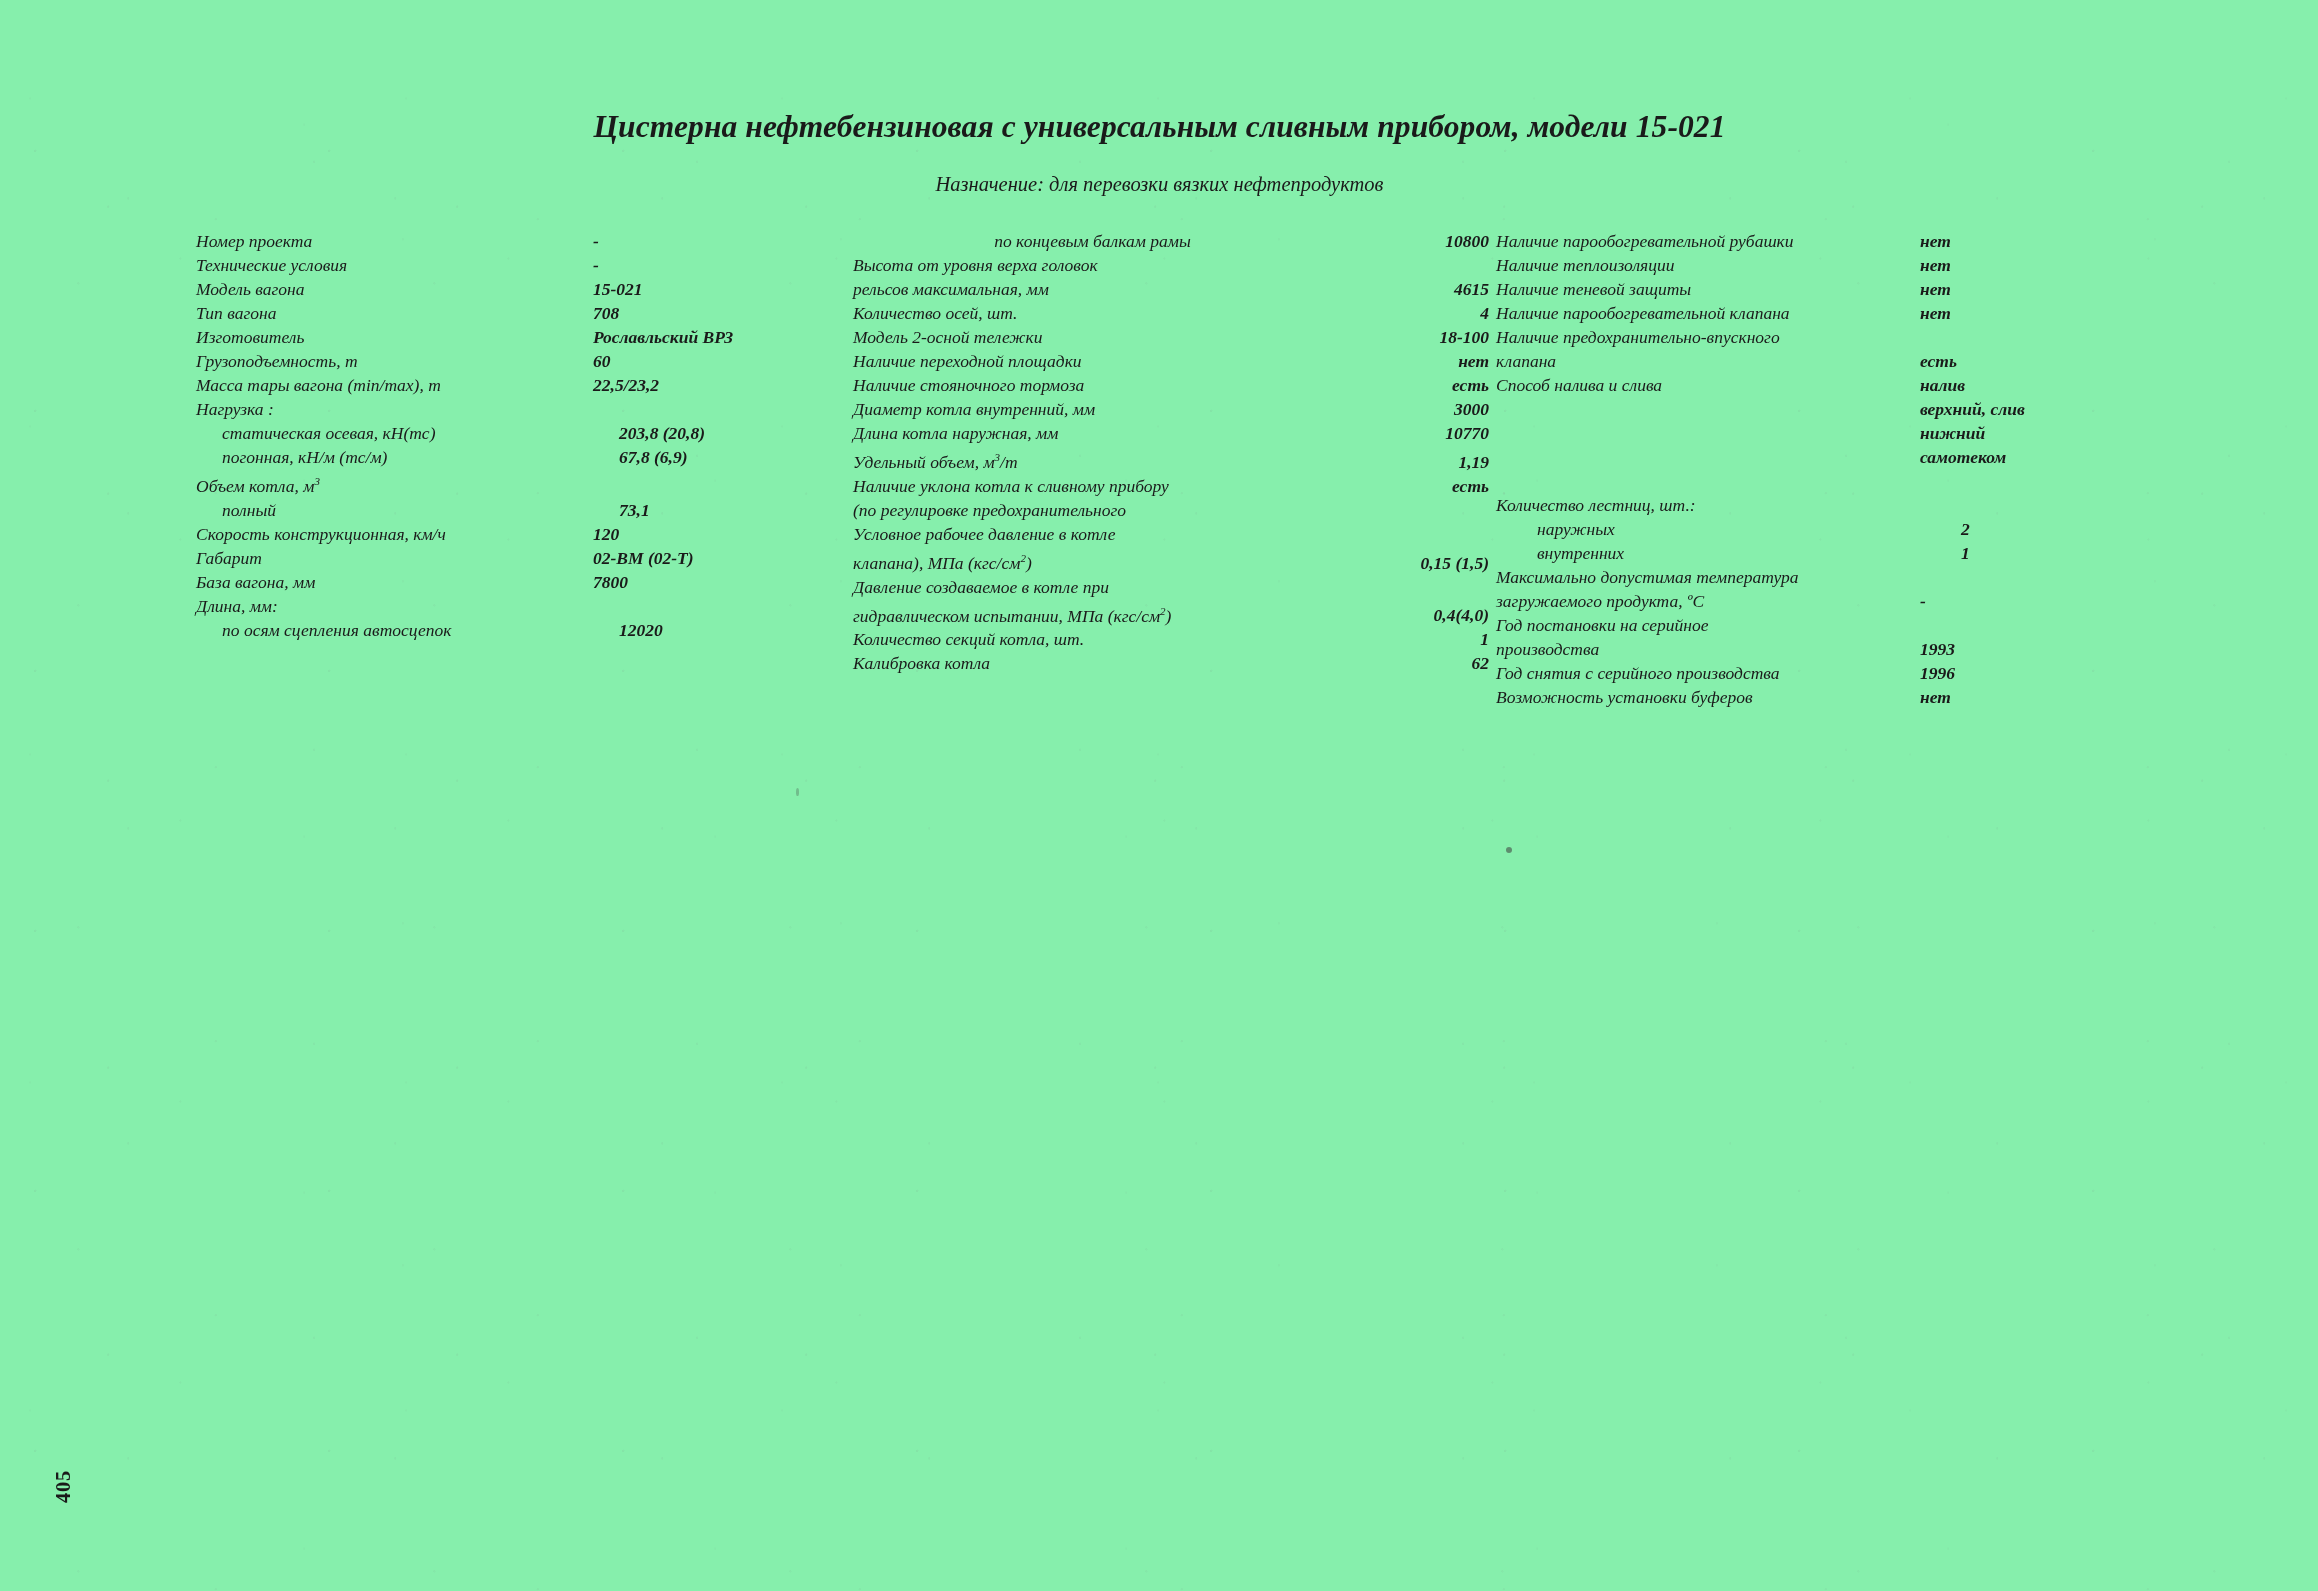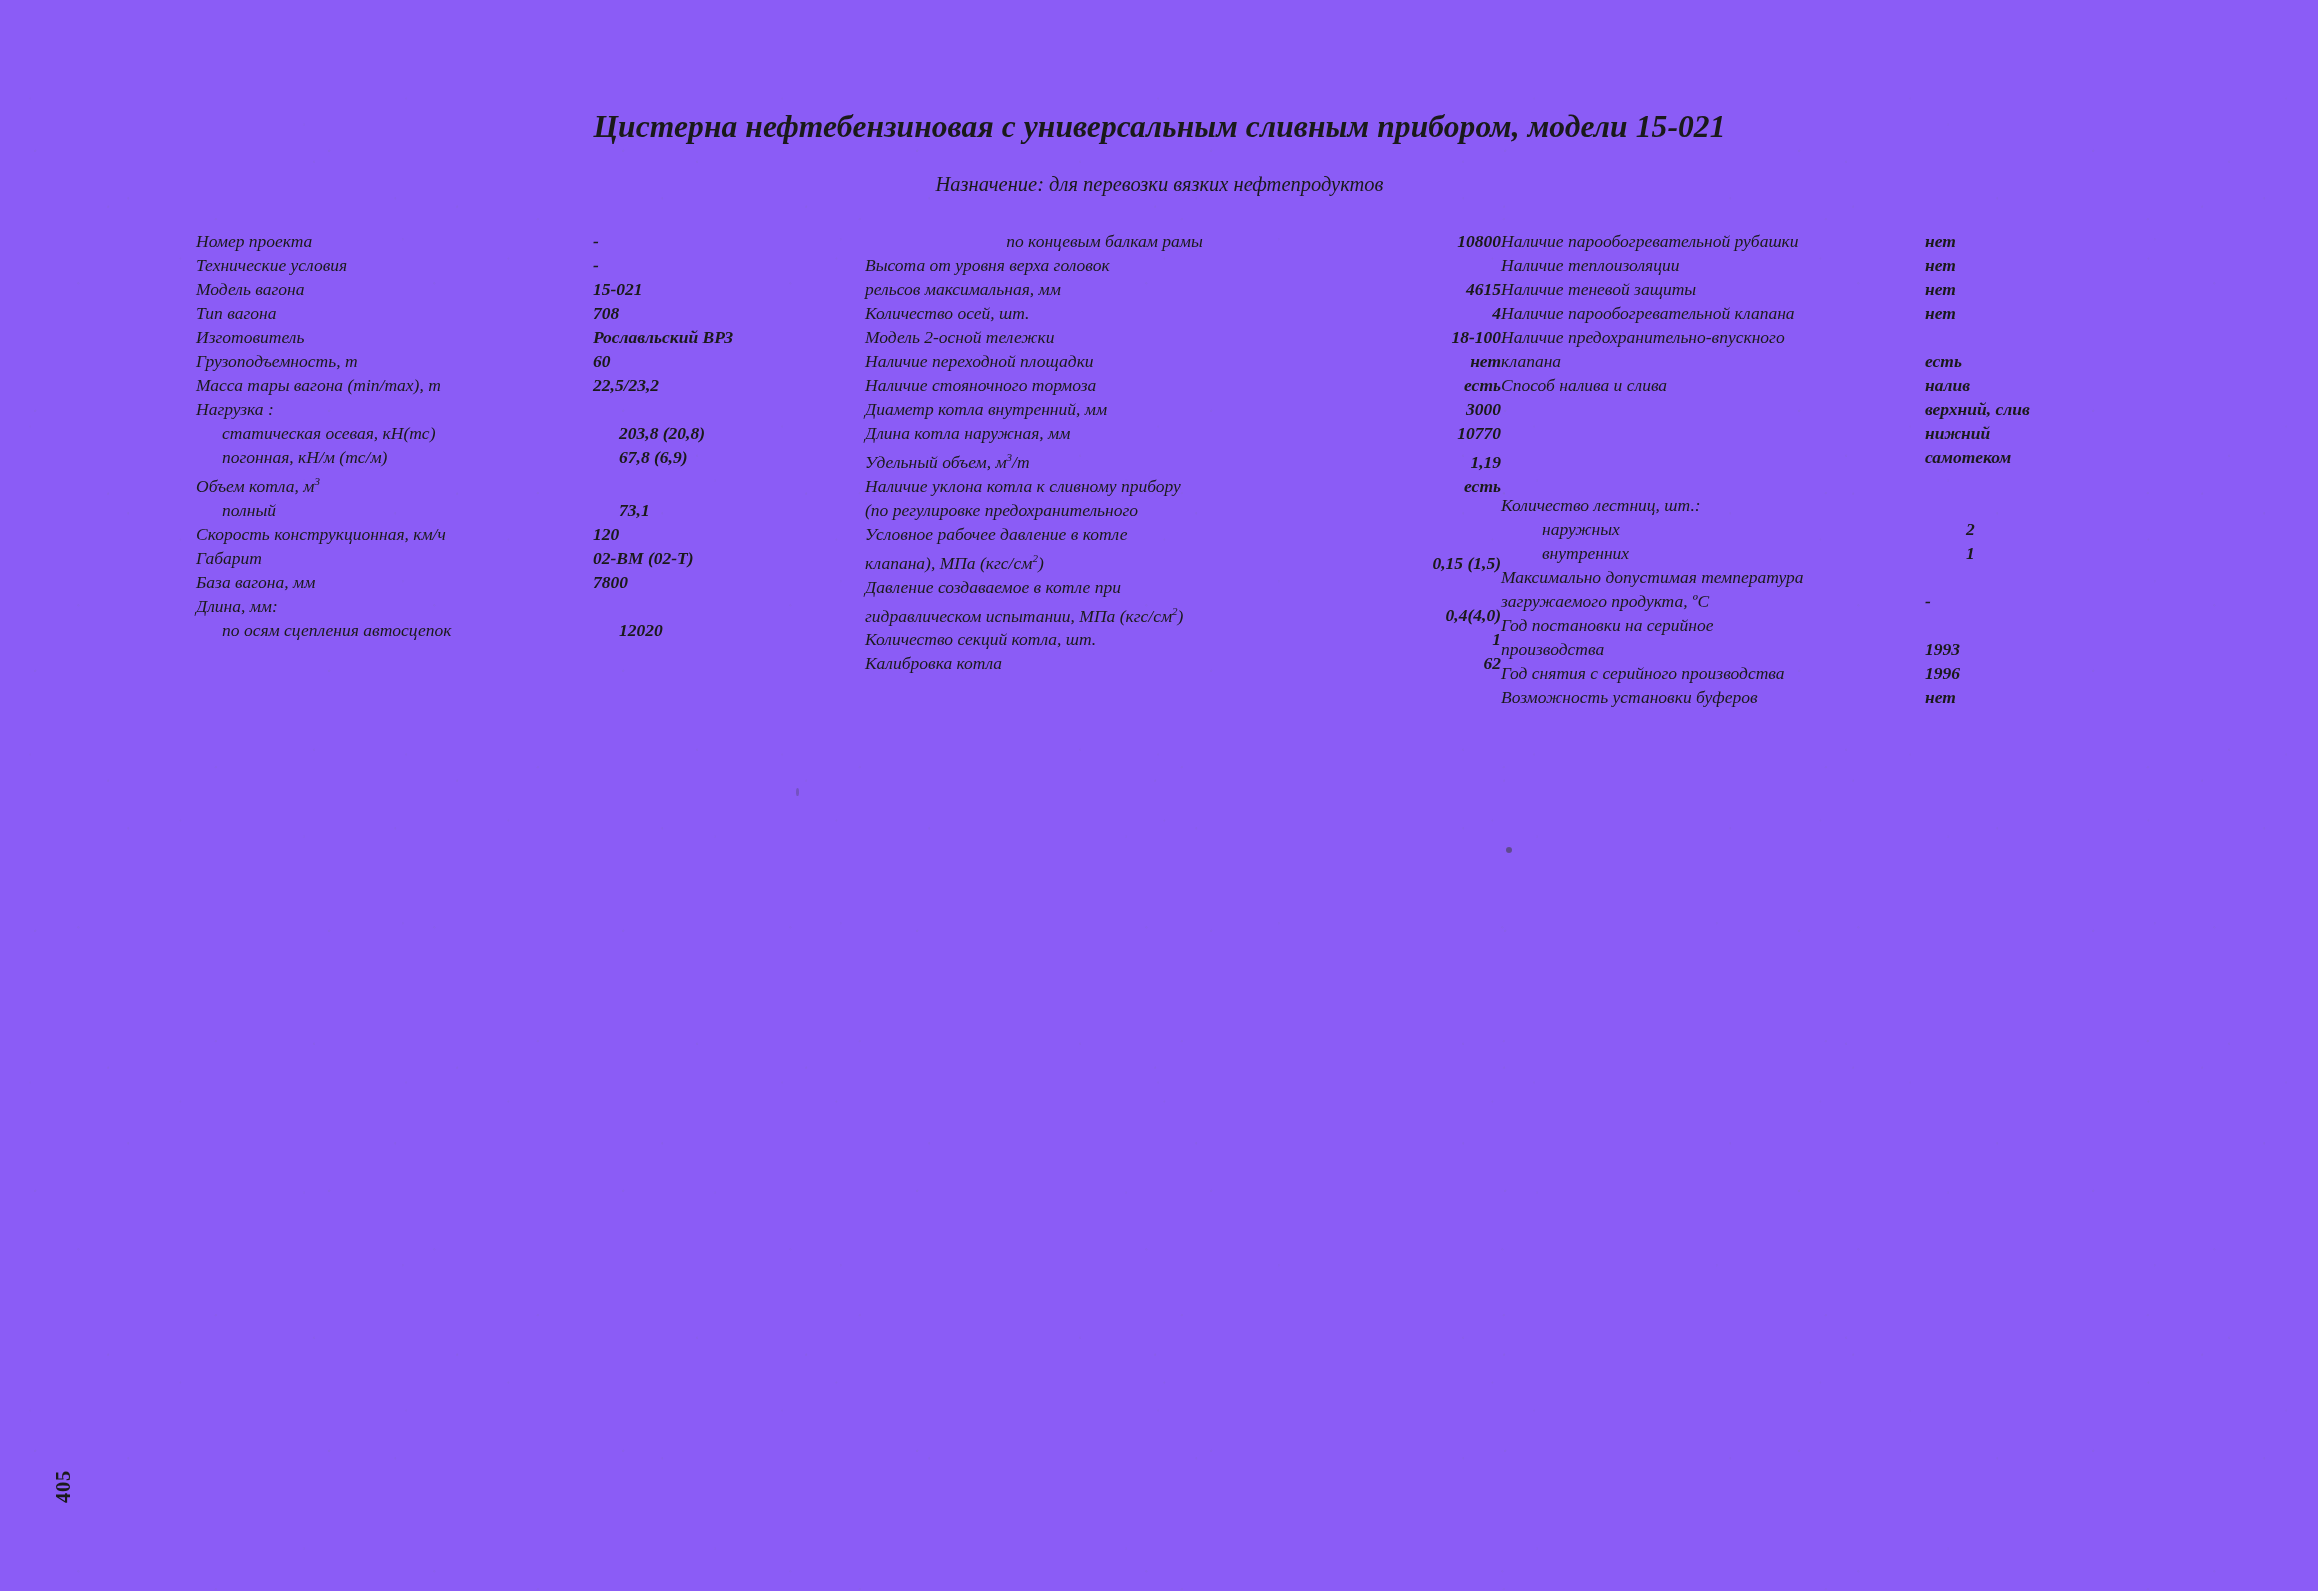--- a/index.html
+++ b/index.html
@@ -12,21 +12,21 @@
     background: #ffffff;
     font-family: "Liberation Serif", serif;
     color: #1a1a1a;
     position: relative;
     overflow: hidden;
   }
 
   .page {
     position: absolute;
     inset: 0;
-    background: #8b5cf6;
+    background: #86efac;
   }
 
   
   .noise {
     position: absolute;
     inset: 0;
     pointer-events: none;
     background-image:
       radial-gradient(circle at 12% 58%, rgba(120,120,120,0.10) 0 1.1px, transparent 1.4px),
       radial-gradient(circle at 31% 72%, rgba(120,120,120,0.09) 0 1px, transparent 1.4px),
@@ -75,21 +75,21 @@
     gap: 0;
     justify-content: space-between;
   }
 
   .col {
     font-size: 17.5px;
     font-style: italic;
     line-height: 24px;
   }
   .col-1 { width: 657px; }
-  .col-2 { width: 643px; margin-left: 12px; }
+  .col-2 { width: 643px; }
   .col-3 { width: 534px; }
 
   .row {
     display: flex;
     align-items: baseline;
     white-space: nowrap;
   }
   .row .lbl {
     flex: 0 0 auto;
   }

